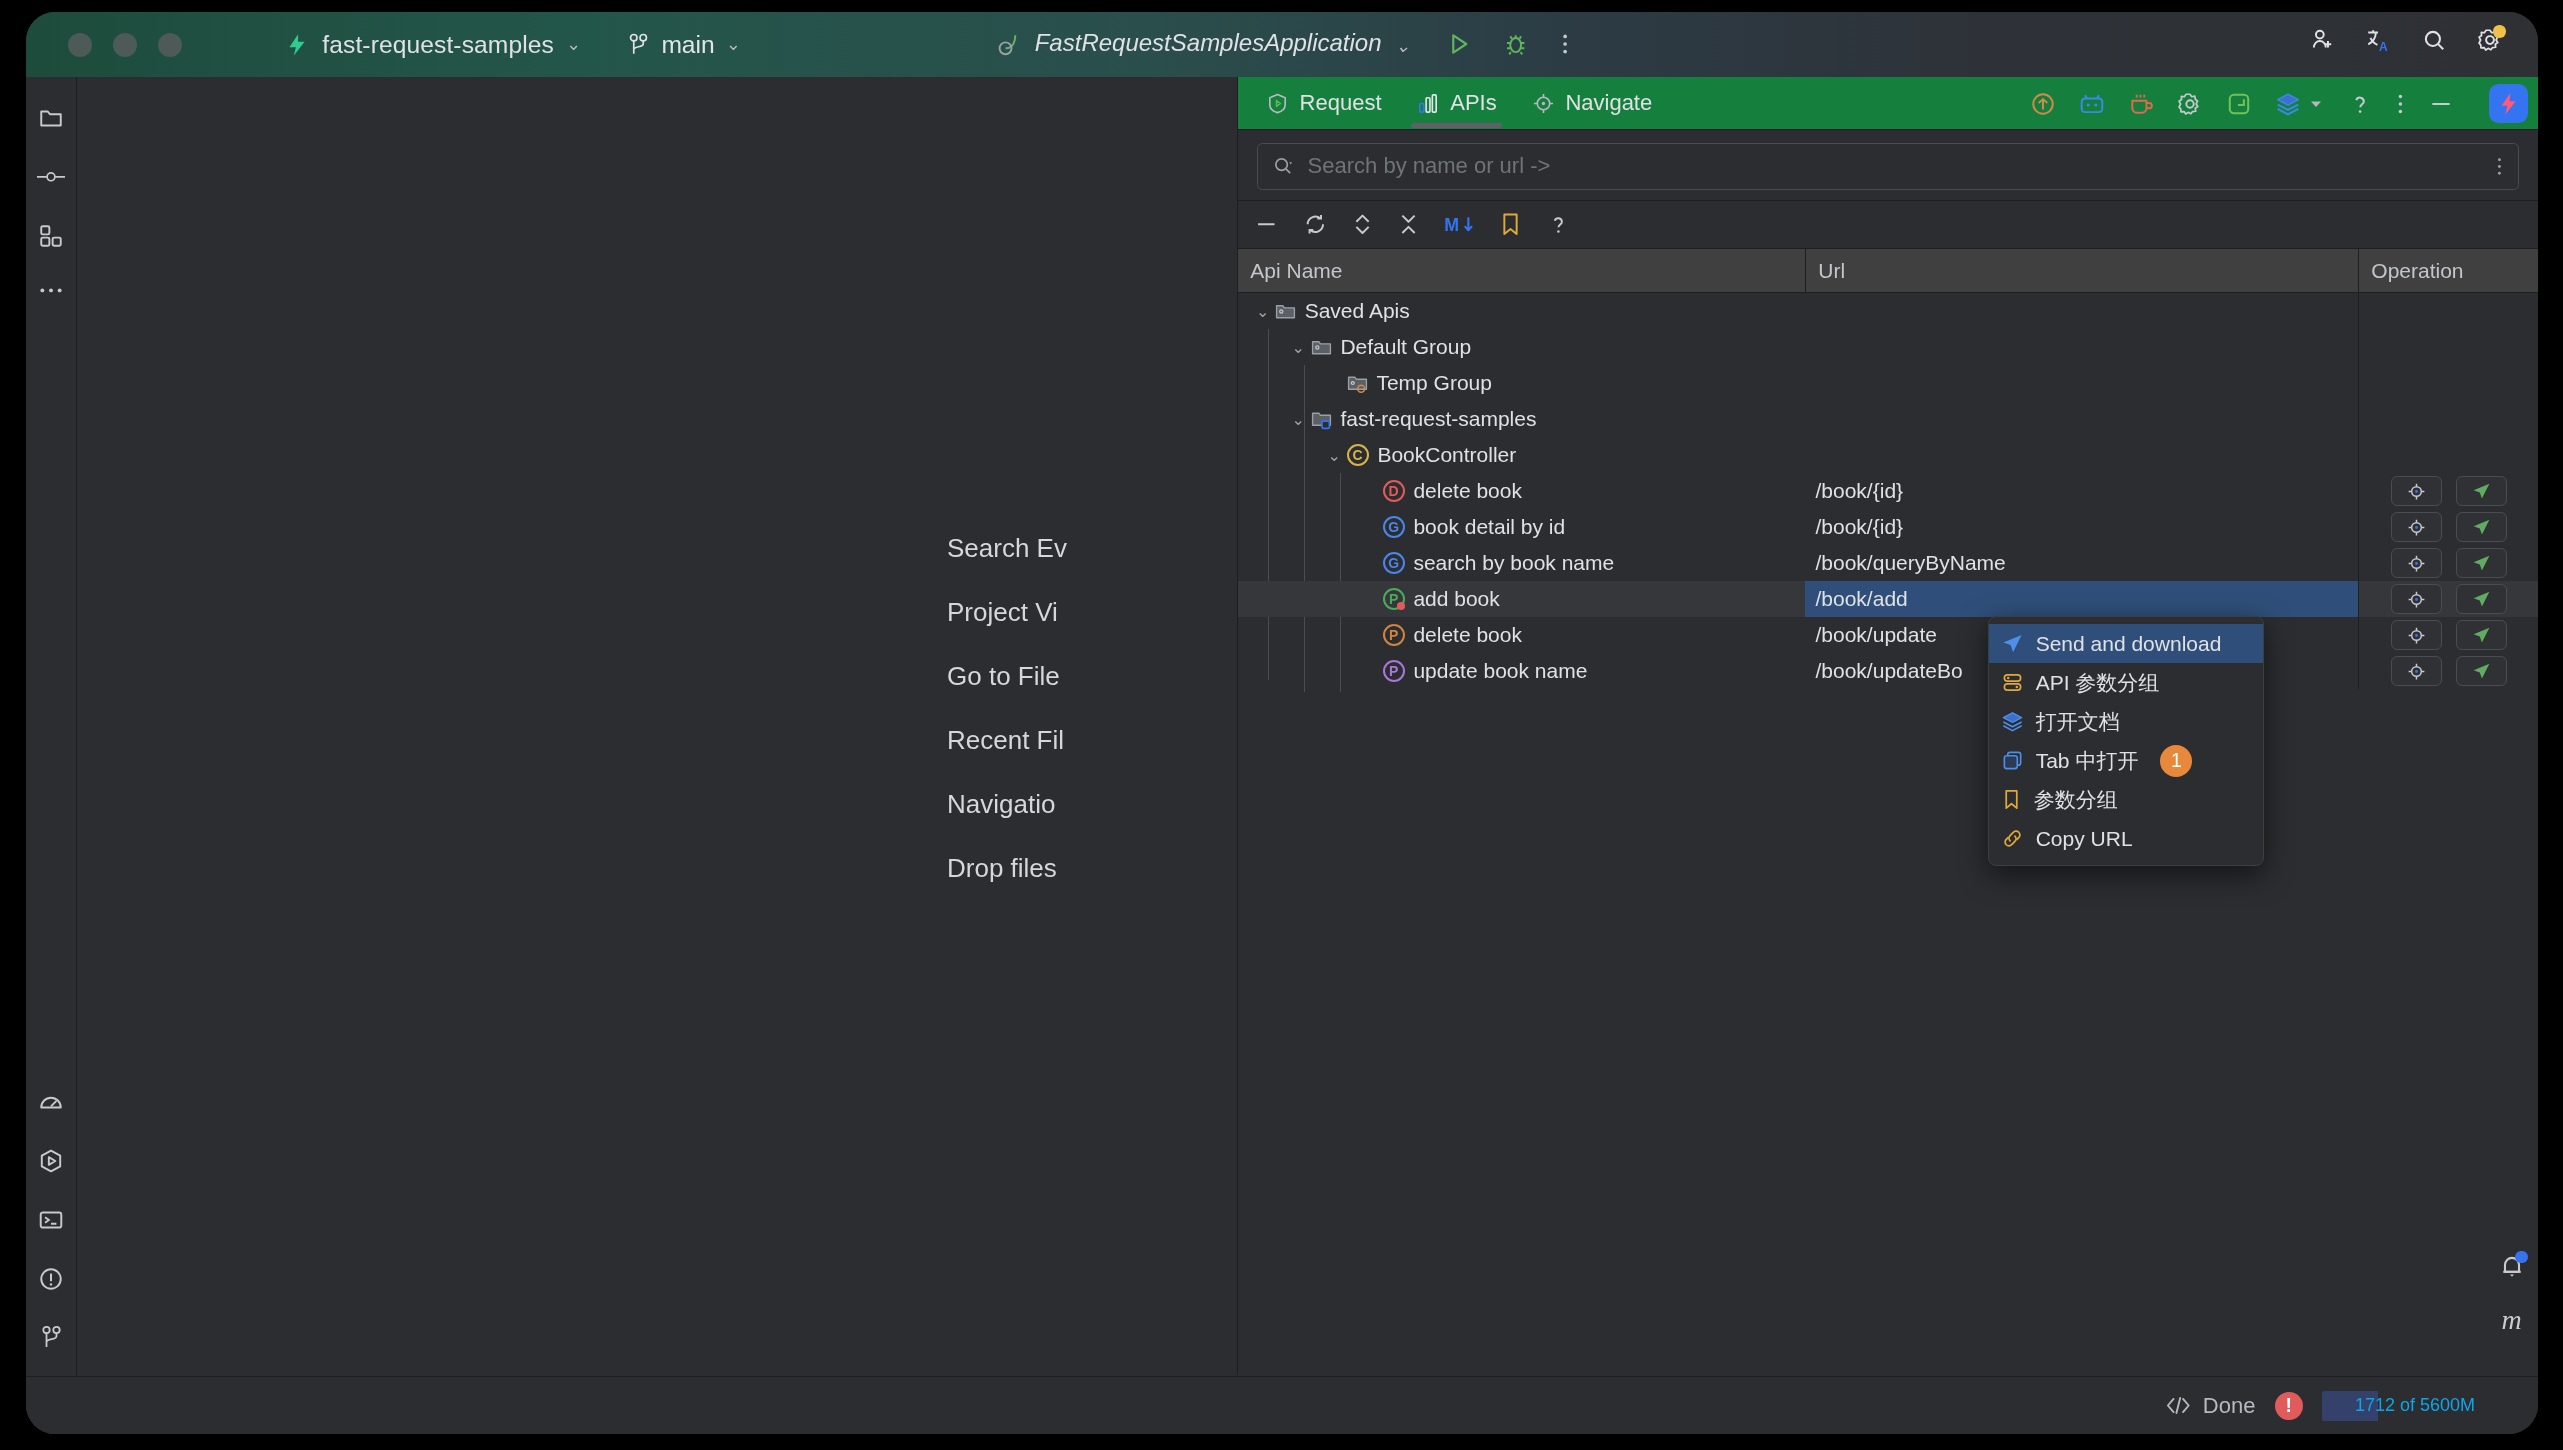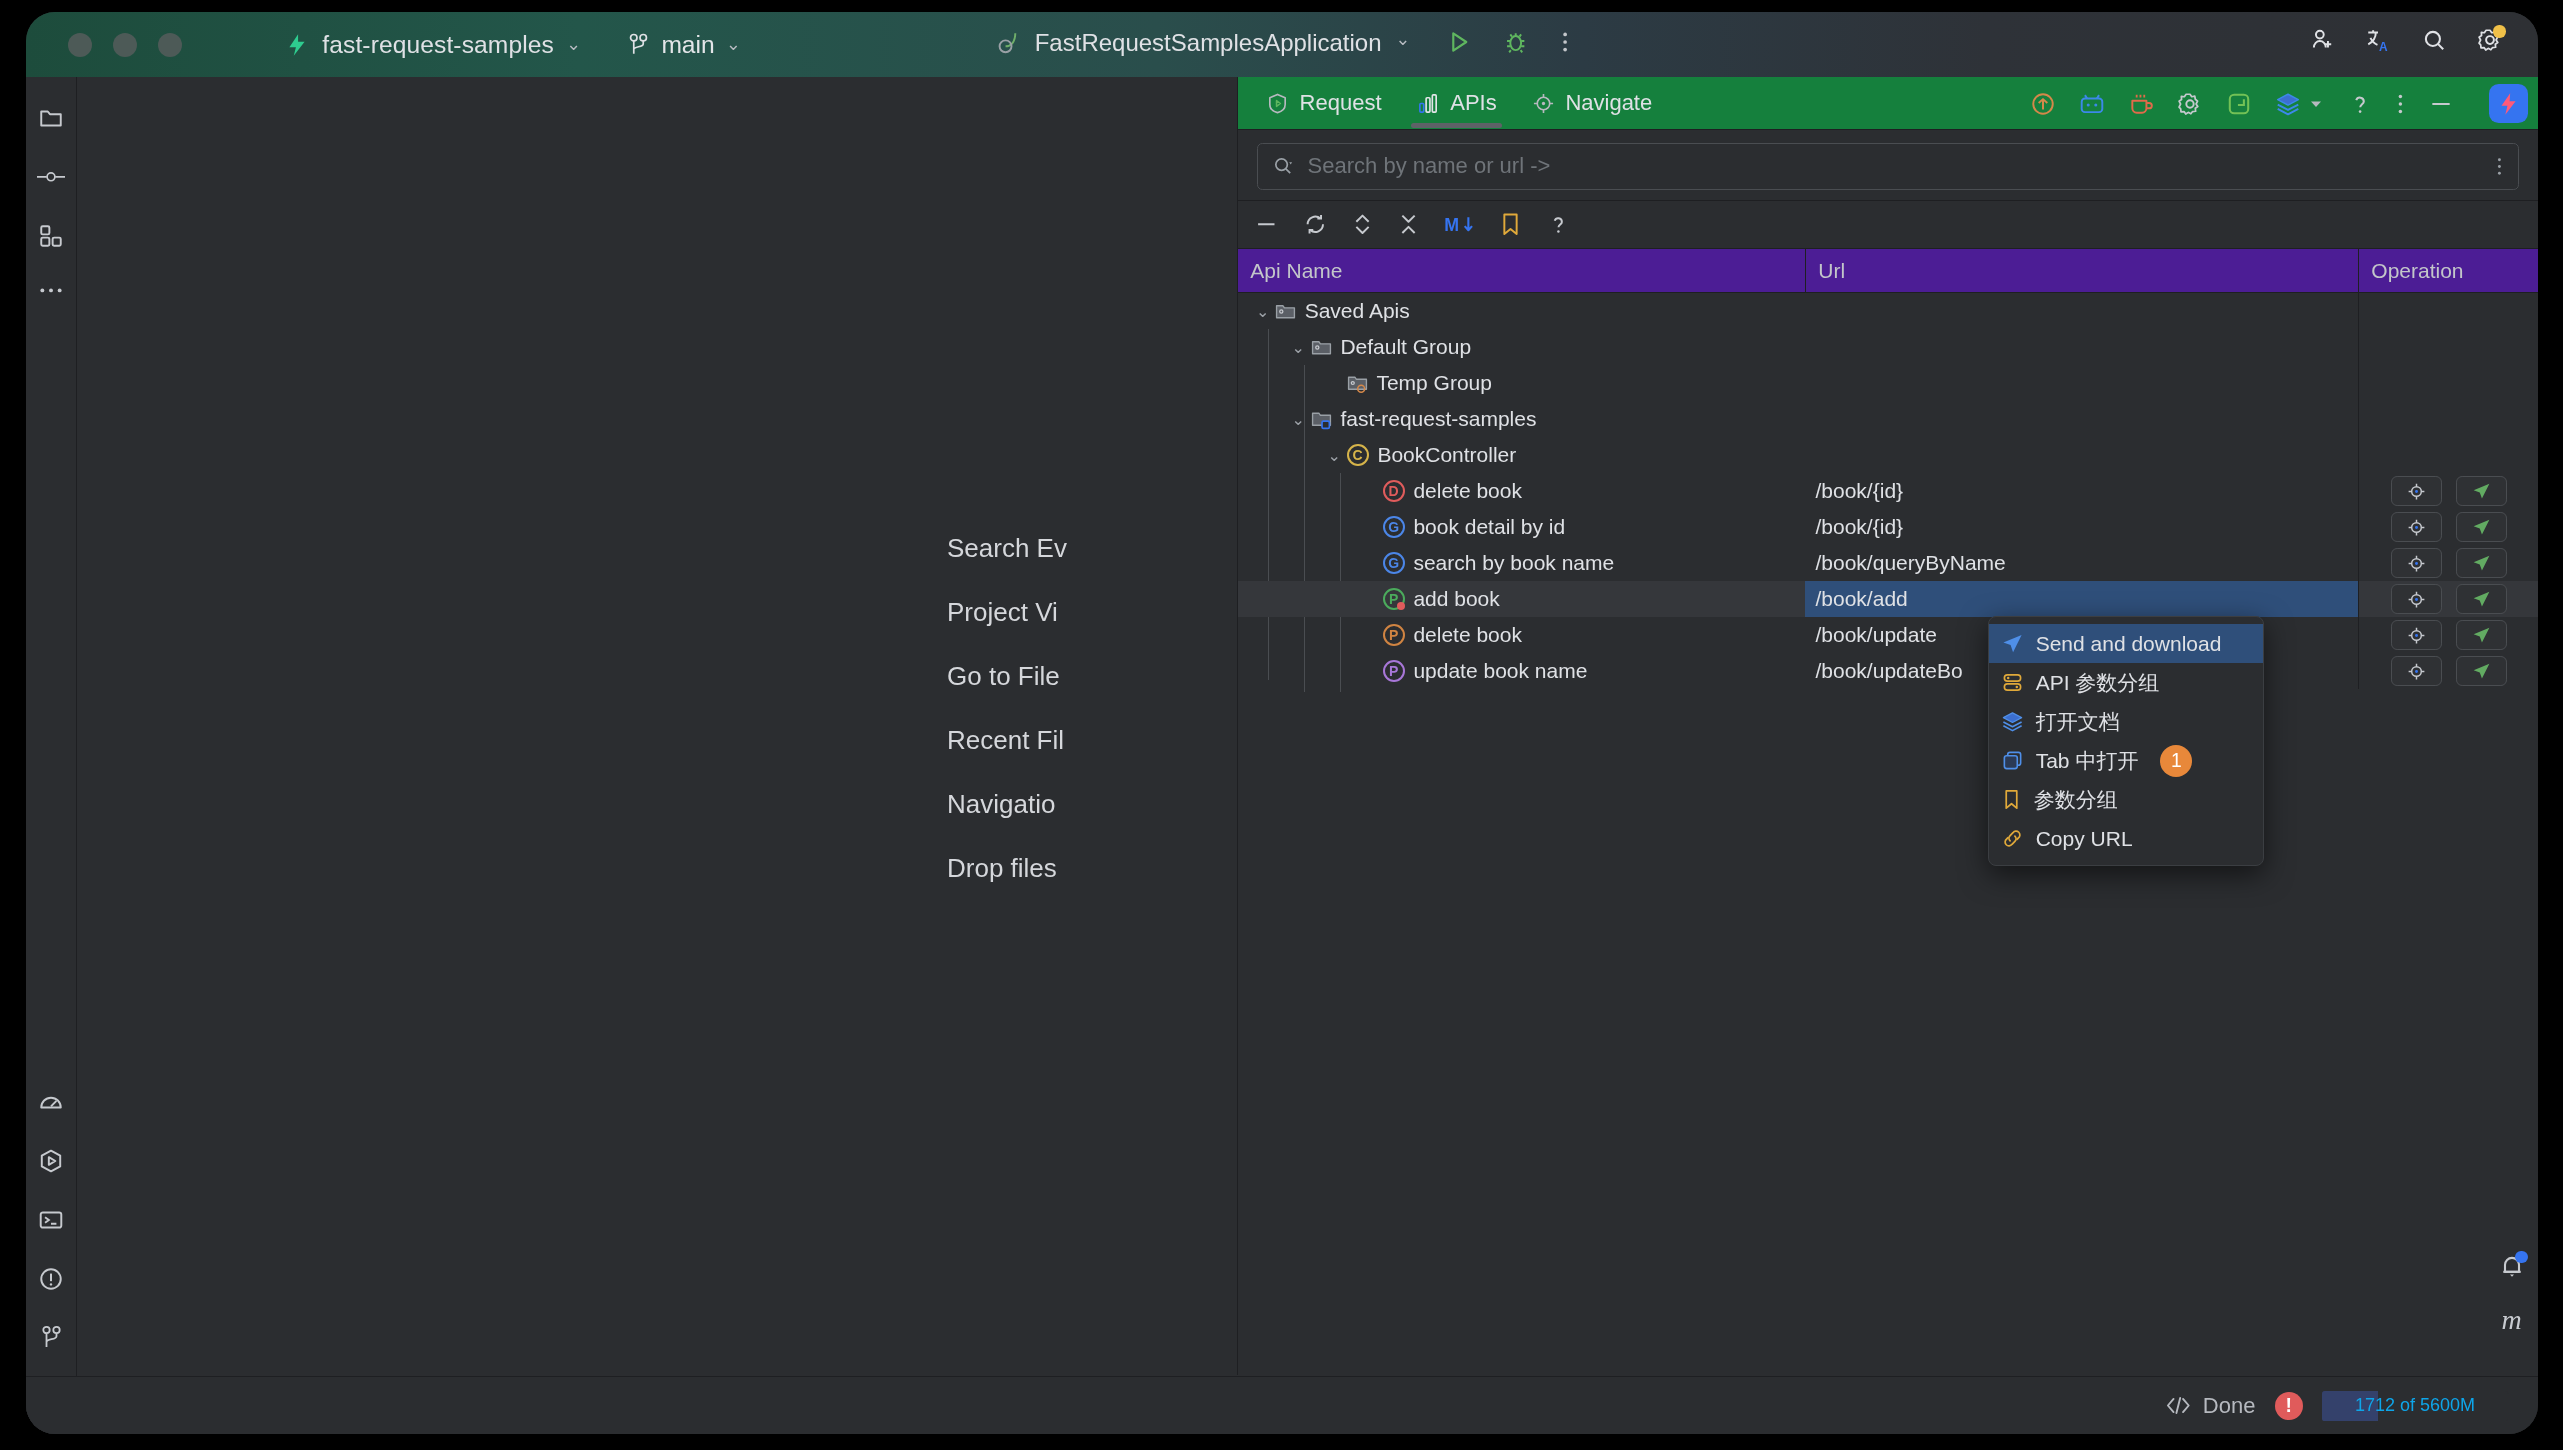--- a/index.html
+++ b/index.html
@@ -37,22 +37,22 @@
   .proj {
     display: flex; align-items: center; gap: 12.3px;
     margin-left: 102px;
   }
   .proj-name { color: #dfe1e5; font-size: 24.6px; letter-spacing: 0.1px; }
   .chev { color: #b8bcc2; font-size: 17.6px; }
   .branch { display: flex; align-items: center; gap: 11.4px; margin-left: 46px; }
   .branch-name { color: #e3e5e8; font-size: 24.6px; }
   .tb-center {
     position: absolute; left: 50%; transform: translateX(-50%);
-    display: flex; align-items: flex-start; gap: 14px;
-    top: 50%; margin-top: -16px;
+    display: flex; align-items: flex-end; gap: 14px;
+    top: 50%; margin-top: -16px; font-style: italic;
   }
   .runcfg-name { color: #dfe1e5; font-size: 24px; }
   .tb-actions { position: absolute; right: 35px; display: flex; align-items: center; gap: 30px; top: 50%; margin-top: -17.6px;}
   .ico-btn { display: flex; align-items: center; justify-content: center; cursor: default; }
 
   
   .stripe {
     position: absolute; left: 0; top: 65px;
     width: 51px; height: calc(100% - 65px);
     background: #2b2d30;
@@ -119,21 +119,21 @@
   }
   .search-ph { color: #6f7479; font-size: 22px; flex: 1; }
 
   
   .tree-toolbar {
     height: 49px; border-top: 0.9px solid #1e1f22; border-bottom: 0.9px solid #1e1f22;
     display: flex; align-items: center; gap: 24.6px; padding-left: 16px;
   }
 
   
-  .thead { display: flex; height: 44px; border-bottom: 0.9px solid #1e1f22; background: #4c1d95; }
+  .thead { display: flex; height: 44px; border-bottom: 0.9px solid #1e1f22; background: #404040; }
   .th { color: #c3c6ca; font-size: 21px; display: flex; align-items: center; padding-left: 12.3px; }
   .th + .th { border-left: 0.9px solid #1e1f22; }
   .col-name { width: 567px; }
   .col-url  { width: 553px; }
   .col-op   { width: 180px; }
 
   
   .tbody { position: relative; background: #2b2d30; height: 1067px; }
   .row {
     position: relative; display: flex; align-items: center;

